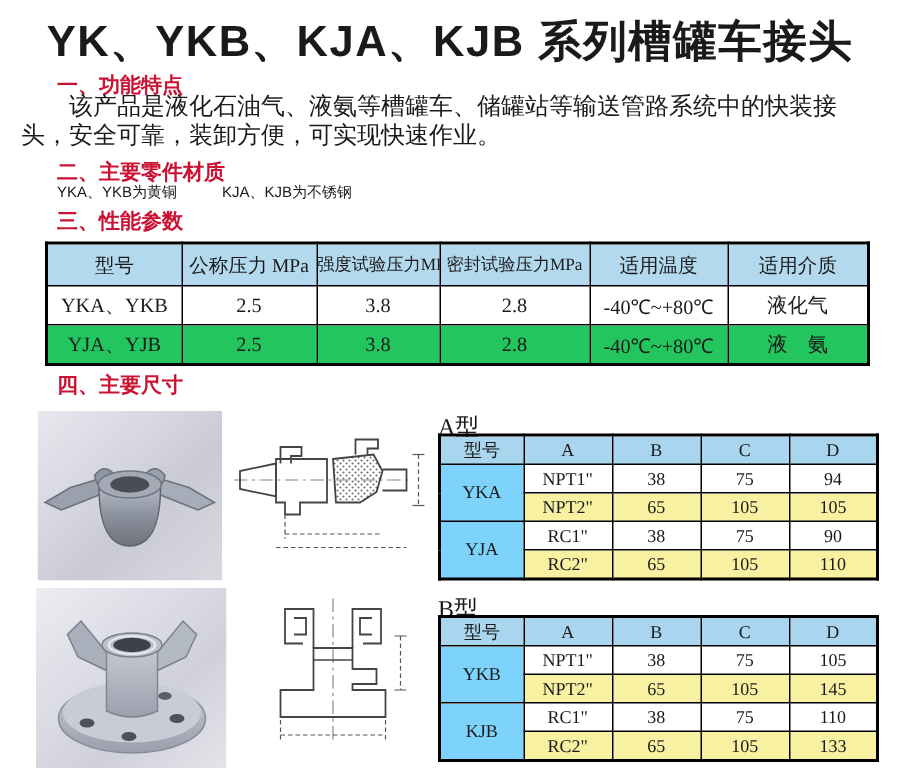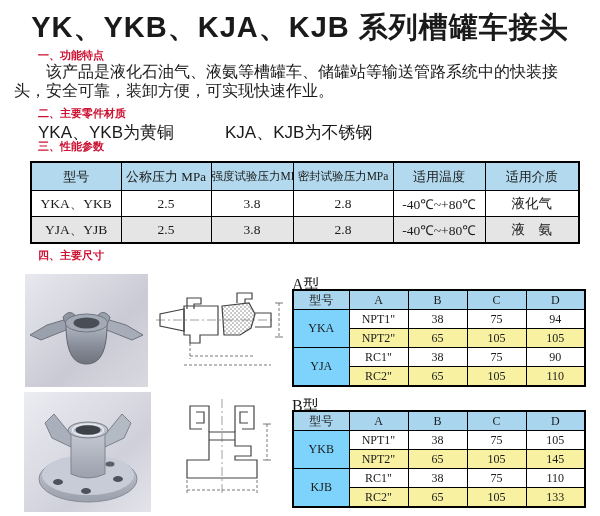--- a/index.html
+++ b/index.html
@@ -1,33 +1,33 @@
 <!DOCTYPE html>
 <html><head>
 <meta charset="utf-8">
 <style>
   html,body{margin:0;padding:0;background:#ffffff;}
   .page{position:relative;width:600px;height:516px;background:#ffffff;
         font-family:"Liberation Sans",sans-serif;color:#1a1a1a;overflow:hidden;}
   .title{position:absolute;top:8px;left:0;width:100%;text-align:center;
          font-size:29px;font-weight:bold;letter-spacing:1px;margin:0;}
-  .heading{position:absolute;left:38px;color:#cc1233;font-weight:bold;font-size:11px;white-space:nowrap;}
+  .heading{position:absolute;left:38px;color:#cc1233;font-weight:bold;font-size:14px;white-space:nowrap;}
   .h-features{top:48px;} .h-materials{top:106px;} .h-performance{top:139px;} .h-dimensions{top:248px;}
   .body-text{position:absolute;top:62px;left:14px;width:574px;margin:0;
              font-size:16px;line-height:19px;text-indent:2em;}
-  .materials-text{position:absolute;top:121px;left:38px;font-size:17px;white-space:pre;}
+  .materials-text{position:absolute;top:121px;left:38px;font-size:10px;white-space:pre;}
 
   table{border-collapse:collapse;table-layout:fixed;font-family:"Liberation Serif",serif;}
   th,td{border:1px solid #000;text-align:center;padding:0;overflow:hidden;white-space:nowrap;}
 
   .perf{position:absolute;top:161px;left:30px;width:548px;border:2px solid #000;}
   .perf thead th{background:#b3d9ee;height:27px;font-weight:normal;font-size:13px;}
   .perf thead th.small{font-size:11.5px;}
   .perf td{height:25px;font-size:13.5px;}
-  .perf tr.yellow td{background:#e5e5e5;text-align:center;}
+  .perf tr.yellow td{background:#22c55e;text-align:center;}
 
   .dim{position:absolute;left:292px;width:292px;border:2px solid #000;}
   .dim-a{top:289px;} .dim-b{top:410px;}
   .dim thead th{background:#a9d6ee;height:18px;font-weight:normal;font-size:12px;}
   .dim td{height:18px;font-size:12px;}
   .dim tr.yellow td{background:#f7f1a1;}
   .dim td.model{background:#7dd3fc;}
 
   .dim-label{position:absolute;left:292px;font-size:16px;font-family:"Liberation Serif",serif;}
   .lbl-a{top:275px;} .lbl-b{top:396px;}

